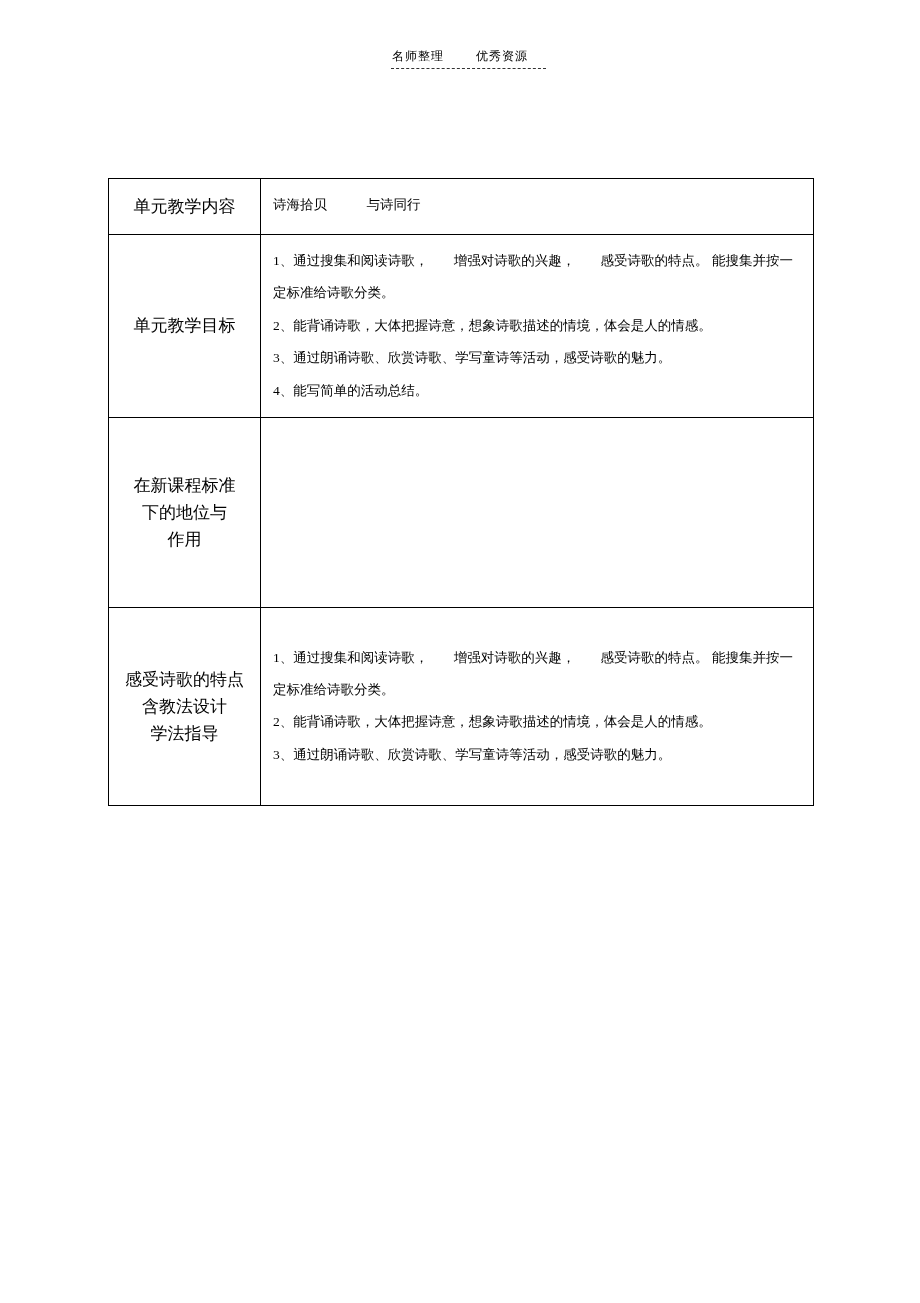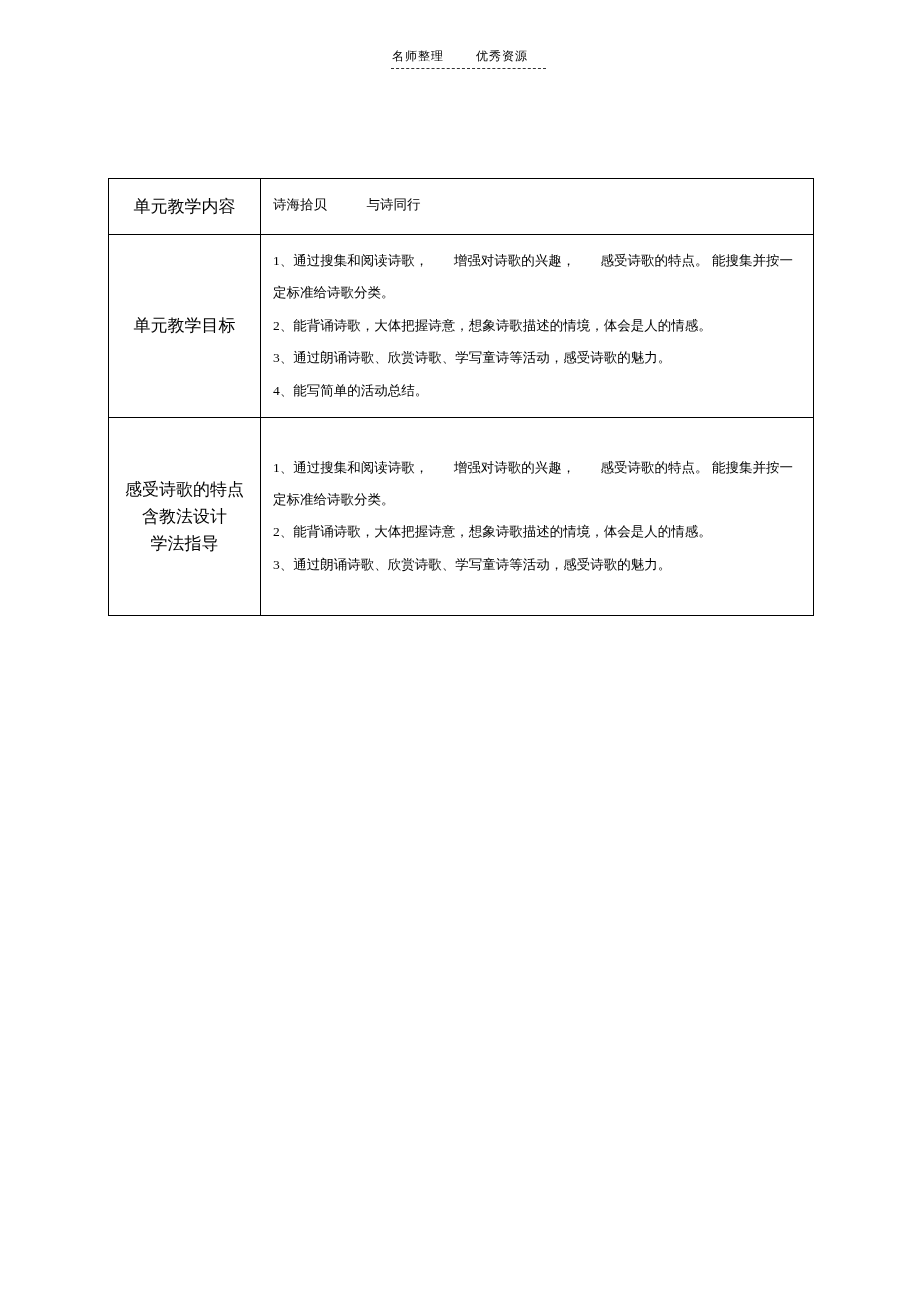--- a/index.html
+++ b/index.html
@@ -118,20 +118,28 @@
         <span class="seg gap-m">增强对诗歌的兴趣，</span>
         <span class="seg gap-l">感受诗歌的特点。</span>
         <span class="seg">能搜集并按一</span>
       </div>
       <div class="content-line">定标准给诗歌分类。</div>
       <div class="content-line">2、能背诵诗歌，大体把握诗意，想象诗歌描述的情境，体会是人的情感。</div>
       <div class="content-line">3、通过朗诵诗歌、欣赏诗歌、学写童诗等活动，感受诗歌的魅力。</div>
       <div class="content-line">4、能写简单的活动总结。</div>
     </td>
   </tr>
+  <tr class="row-3">
+    <td class="label-col">
+      <div>在新课程标准</div>
+      <div>下的地位与</div>
+      <div>作用</div>
+    </td>
+    <td class="content-col"></td>
+  </tr>
   <tr class="row-4">
     <td class="label-col">
       <div>感受诗歌的特点</div>
       <div>含教法设计</div>
       <div>学法指导</div>
     </td>
     <td class="content-col">
       <div class="content-line">
         <span class="seg gap-m">1、通过搜集和阅读诗歌，</span>
         <span class="seg gap-m">增强对诗歌的兴趣，</span>

